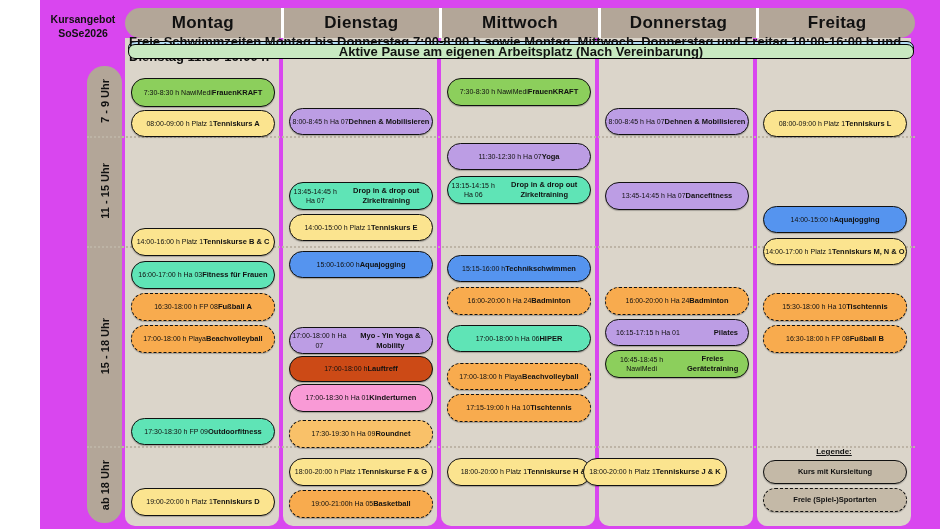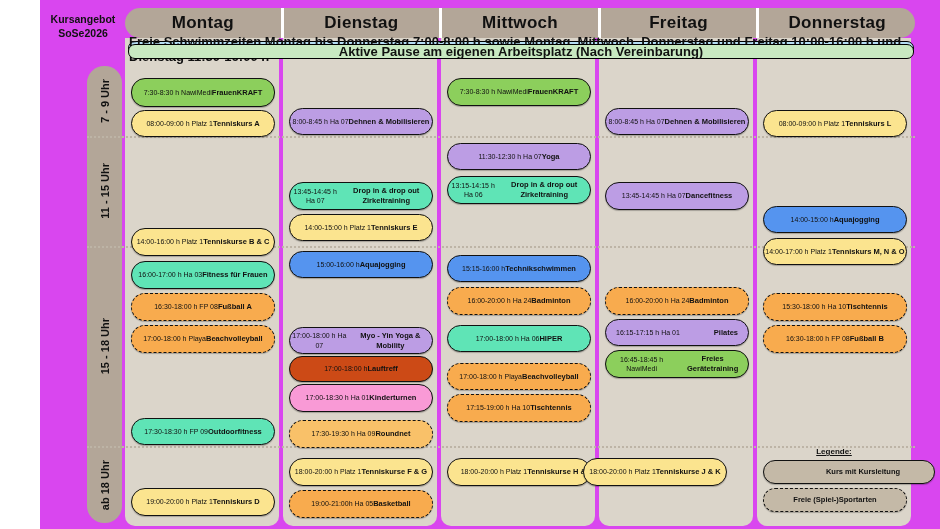--- a/index.html
+++ b/index.html
@@ -45,22 +45,22 @@
   <div class="col-strip" style="left:85px"></div>
   <div class="col-strip" style="left:243px"></div>
   <div class="col-strip" style="left:401px"></div>
   <div class="col-strip" style="left:559px"></div>
   <div class="col-strip" style="left:717px"></div>
 
   <div class="header-bar">
     <div class="header-seg">Montag</div>
     <div class="header-seg">Dienstag</div>
     <div class="header-seg">Mittwoch</div>
+    <div class="header-seg">Donnerstag</div>
     <div class="header-seg">Freitag</div>
-    <div class="header-seg">Donnerstag</div>
   </div>
 
   <div class="time-bar"></div>
   <div class="time-label" style="top:66px;height:71px">
       <span>7 - 9 Uhr</span>
     </div>
   <div class="time-label" style="top:137px;height:108px">
       <span>11 - 15 Uhr</span>
     </div>
   <div class="time-label" style="top:245px;height:202px">
@@ -232,20 +232,20 @@
   <div class="pill dashed" style="left: 723px; top: 293px; height: 26px; background: rgb(248, 171, 78);">
       <span class="l1">15:30-18:00 h Ha 10</span>
       <span class="l2">Tischtennis</span>
     </div>
   <div class="pill dashed" style="left: 723px; top: 325px; height: 26px; background: rgb(248, 171, 78);">
       <span class="l1">16:30-18:00 h FP 08</span>
       <span class="l2">Fußball B</span>
     </div>
 
   <div class="legend-title">Legende:</div>
-  <div class="pill" style="left: 723px; top: 460px; height: 22px; background: rgb(196, 185, 167); padding-left: 28px;">
+  <div class="pill" style="left: 723px; top: 460px; height: 22px; background: rgb(196, 185, 167);">
       <span class="l2">Kurs mit Kursleitung</span>
     </div>
   <div class="pill dashed" style="left: 723px; top: 488px; height: 22px; background: rgb(196, 185, 167);">
       <span class="l2">Freie (Spiel-)Sportarten</span>
     </div>
 
 </div>
 
 </body></html>

